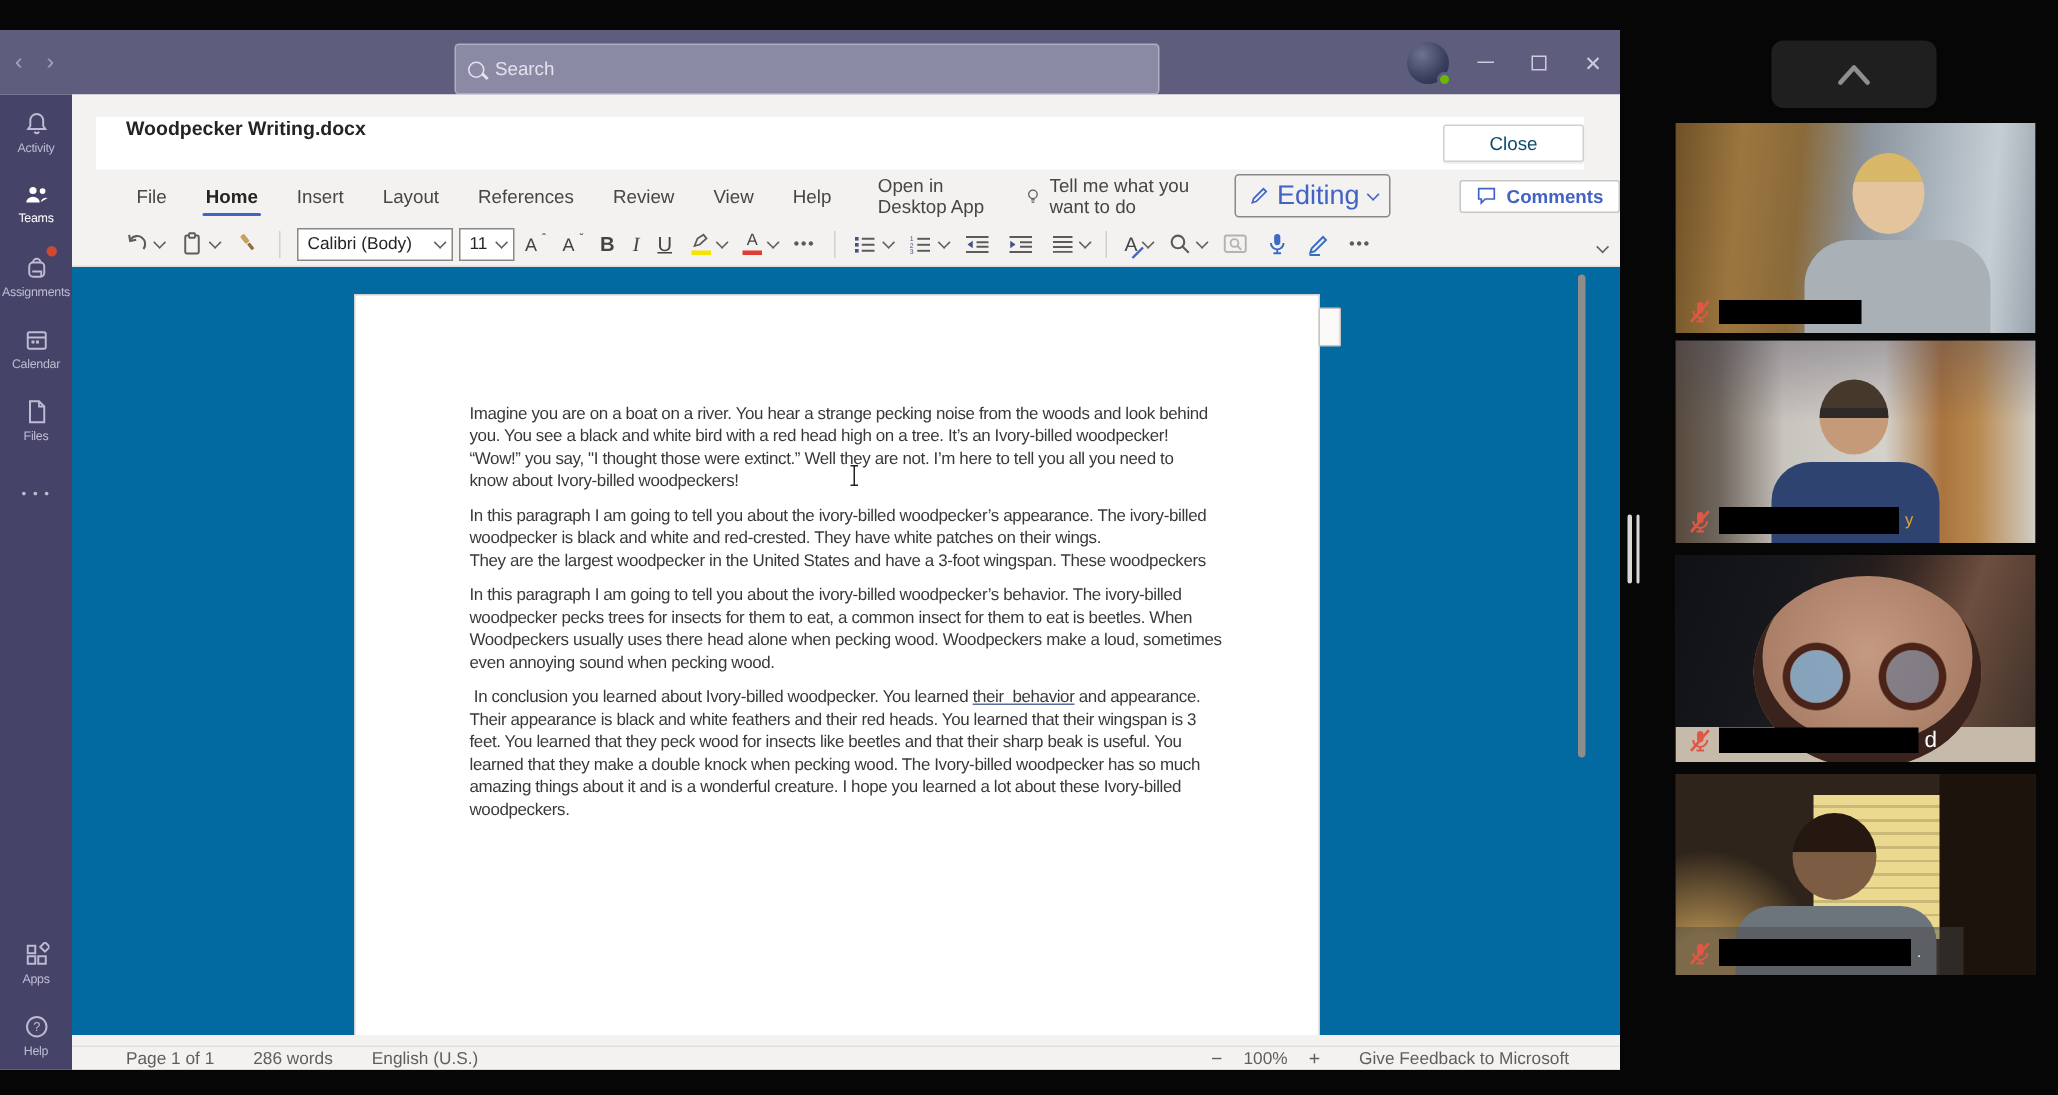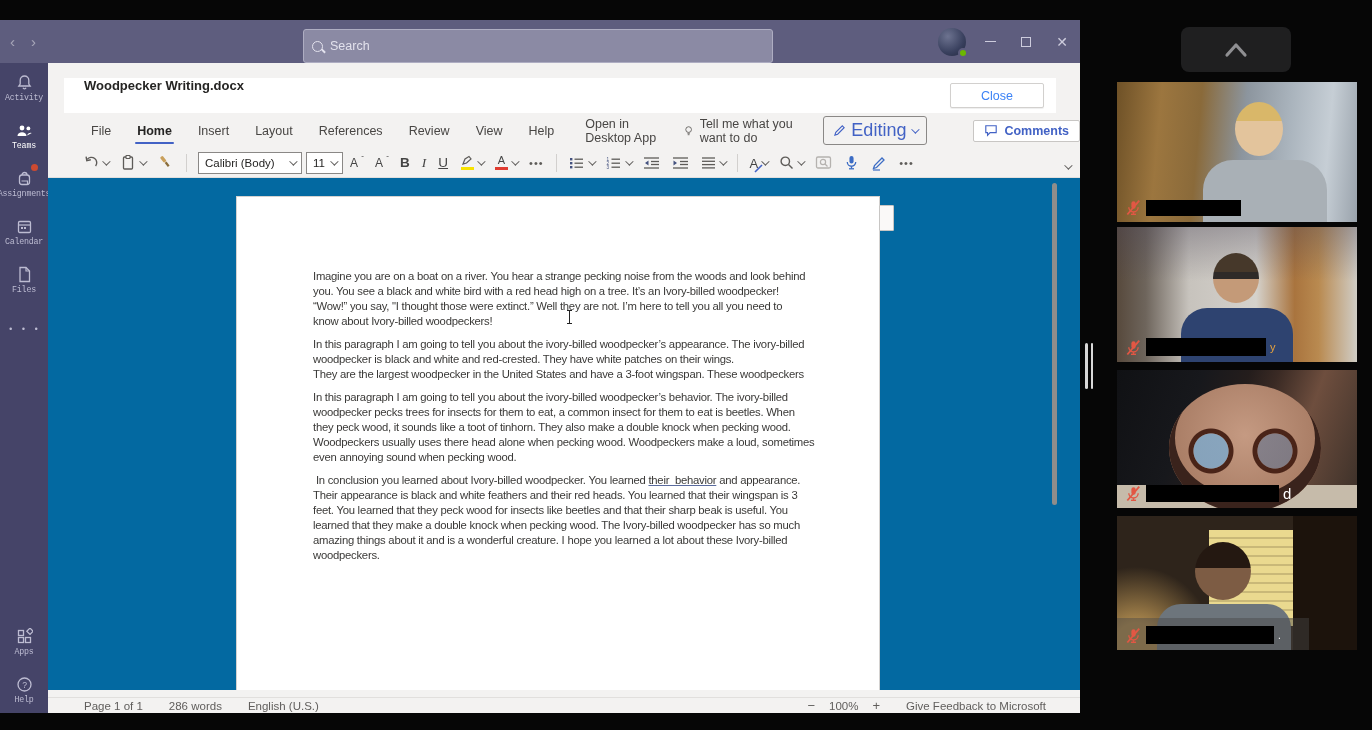--- a/index.html
+++ b/index.html
@@ -22,38 +22,38 @@
   .avatar .presence{position:absolute;right:-2px;bottom:-2px;width:10px;height:10px;border-radius:50%;
     background:#6bb700;border:2px solid #5e5d7e;}
   .win-controls{position:absolute;right:0;top:0;height:43px;display:flex;}
   .win-btn{width:36px;height:43px;display:flex;align-items:center;justify-content:center;color:#cdccdd;}
   .win-btn .min-glyph{width:11px;height:1.5px;background:#cdccdd;}
   .win-btn .max-glyph{width:10px;height:10px;border:1.3px solid #cdccdd;}
   .win-btn .close-glyph{font-size:14px;line-height:1;}
 
   
   .sidebar{position:absolute;left:0;top:43px;width:48px;height:650px;background:#454468;
-    display:flex;flex-direction:column;align-items:stretch;font-family:Liberation Mono, monospace;}
+    display:flex;flex-direction:column;align-items:stretch;}
   .side-item{height:46px;display:flex;flex-direction:column;align-items:center;justify-content:center;
     gap:2px;color:#bdbcd2;position:relative;margin-top:2px;}
   .side-item .lbl{font-size:8.3px;letter-spacing:-0.2px;}
   .side-item svg{display:block;}
   .side-item.active{color:#fff;}
   .side-item .dots{font-size:9px;letter-spacing:1px;color:#bdbcd2;}
   .side-badge{position:absolute;top:3px;right:10px;width:7px;height:7px;border-radius:50%;background:#cc4a31;}
   .side-spacer{flex:1;}
 
   
   .content{position:absolute;left:48px;top:43px;width:1032px;height:650px;background:#f3f2f1;}
 
   .doc-titlebar{position:absolute;left:16px;top:15px;width:992px;height:35px;background:#fff;
     display:flex;align-items:flex-start;}
   .doc-title{margin-left:20px;font-size:13px;font-weight:bold;color:#252423;}
-  .close-btn{position:absolute;right:12px;top:5px;height:25px;padding:0 30px;background:#fff;
-    border:1px solid #d2d0ce;border-radius:2px;font-size:12.5px;color:#3b82f6;
+  .close-btn{position:absolute;right:0;top:5px;height:25px;padding:0 30px;background:#fff;
+    border:1px solid #d2d0ce;border-radius:2px;font-size:12.5px;color:#0c4a6e;
     display:flex;align-items:center;box-shadow:0 1px 1px rgba(0,0,0,.07);}
 
   .ribbon-tabs{position:absolute;left:0;top:50px;width:1032px;height:35px;display:flex;align-items:center;padding-left:30px;}
   .tab{padding:0 13px;height:35px;display:flex;align-items:center;font-size:12.5px;color:#484644;position:relative;}
   .tab.active{color:#252423;font-weight:bold;}
   .tab.active::after{content:"";position:absolute;left:11px;right:11px;bottom:4px;height:2.4px;background:#4262c5;border-radius:2px;}
   .ribbon-right{margin-left:18px;display:flex;align-items:center;gap:14px;}
   .open-desktop{font-size:12.5px;color:#484644;}
   .tellme{display:flex;align-items:center;gap:6px;font-size:12.5px;color:#484644;}
   .pill-btn{display:flex;align-items:center;gap:5px;border:1px solid #8a8886;border-radius:3px;
@@ -505,21 +505,20 @@
               <div class="line"><span>know about Ivory-billed woodpeckers!</span></div>
             </div>
             <div class="para">
               <div class="line"><span>In this paragraph I am going to tell you about the ivory-billed woodpecker’s appearance. The ivory-billed</span></div>
               <div class="line"><span>woodpecker is black and white and red-crested. They have white patches on their wings.</span></div>
               <div class="line"><span>They are the largest woodpecker in the United States and have a 3-foot wingspan. These woodpeckers</span></div>
             </div>
             <div class="para">
               <div class="line"><span>In this paragraph I am going to tell you about the ivory-billed woodpecker’s behavior. The ivory-billed</span></div>
               <div class="line"><span>woodpecker pecks trees for insects for them to eat, a common insect for them to eat is beetles. When</span></div>
-              <div class="line"><span>they peck wood, it sounds like a toot of tinhorn. They also make a double knock when pecking wood.</span></div>
               <div class="line"><span>Woodpeckers usually uses there head alone when pecking wood. Woodpeckers make a loud, sometimes</span></div>
               <div class="line"><span>even annoying sound when pecking wood.</span></div>
             </div>
             <div class="para">
               <div class="line"><span> In conclusion you learned about Ivory-billed woodpecker. You learned </span><span class="u-seg">their  behavior</span><span> and appearance.</span></div>
               <div class="line"><span>Their appearance is black and white feathers and their red heads. You learned that their wingspan is 3</span></div>
               <div class="line"><span>feet. You learned that they peck wood for insects like beetles and that their sharp beak is useful. You</span></div>
               <div class="line"><span>learned that they make a double knock when pecking wood. The Ivory-billed woodpecker has so much</span></div>
               <div class="line"><span>amazing things about it and is a wonderful creature. I hope you learned a lot about these Ivory-billed</span></div>
               <div class="line"><span>woodpeckers.</span></div>

